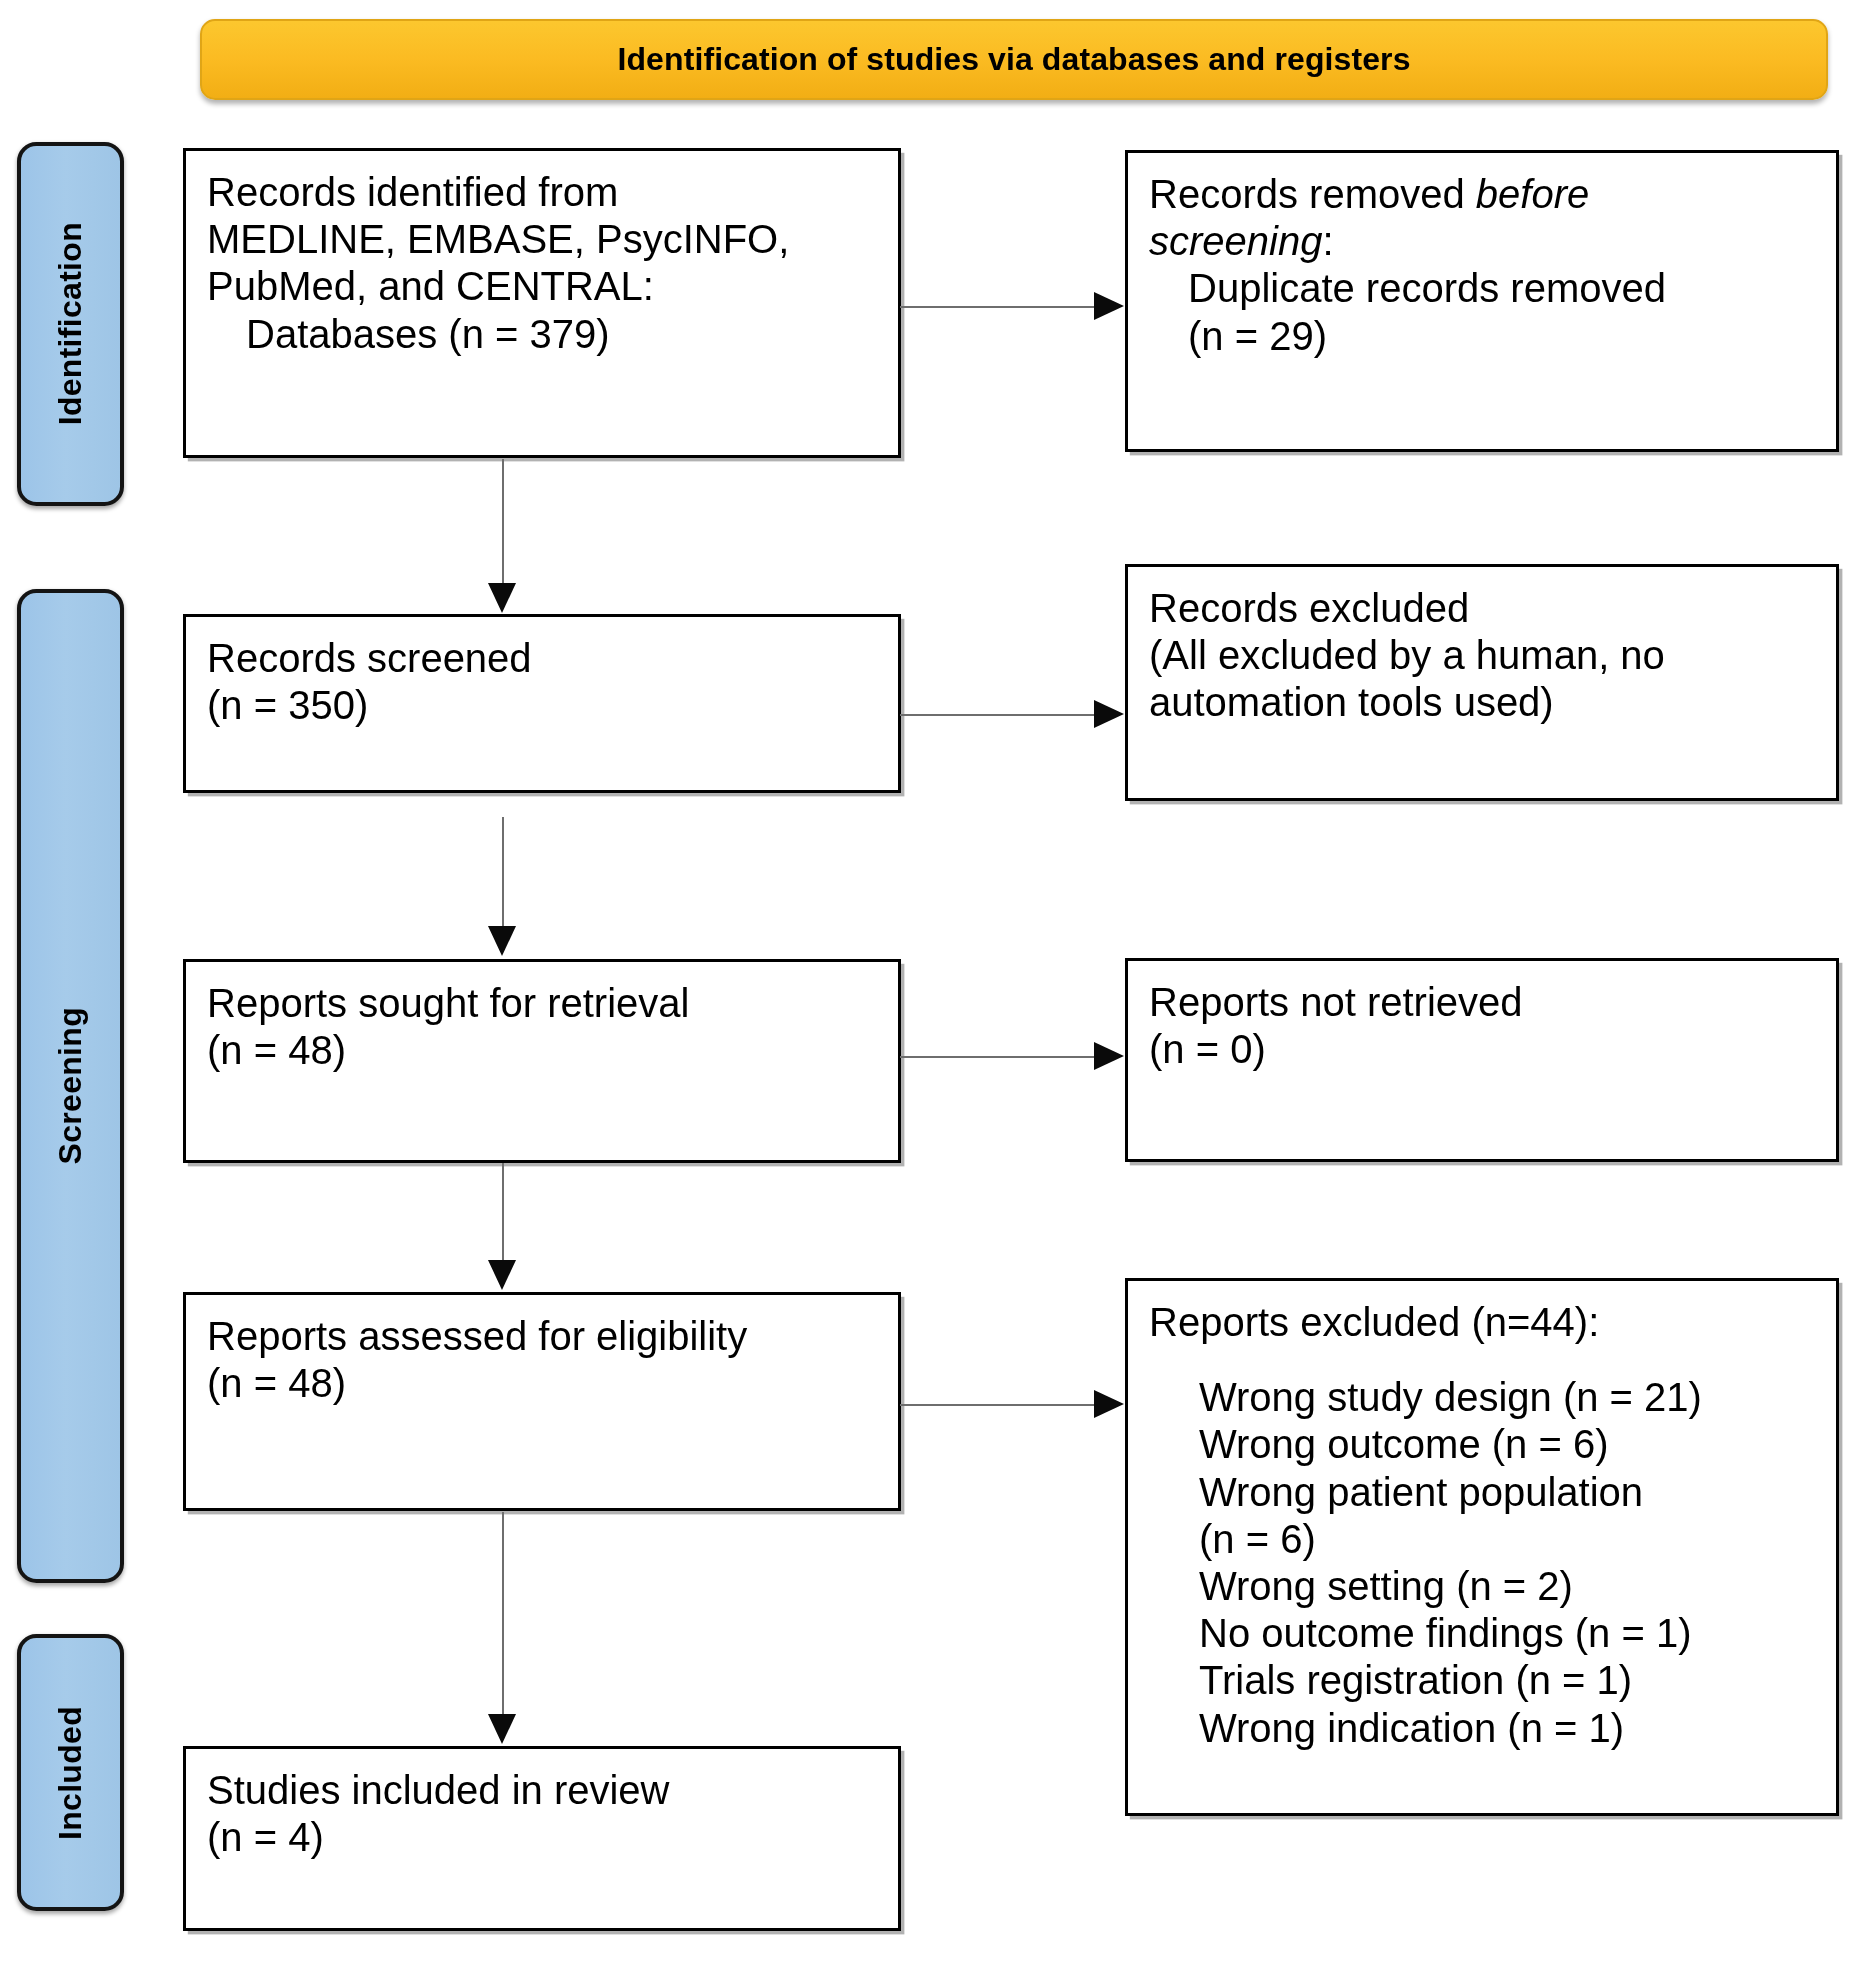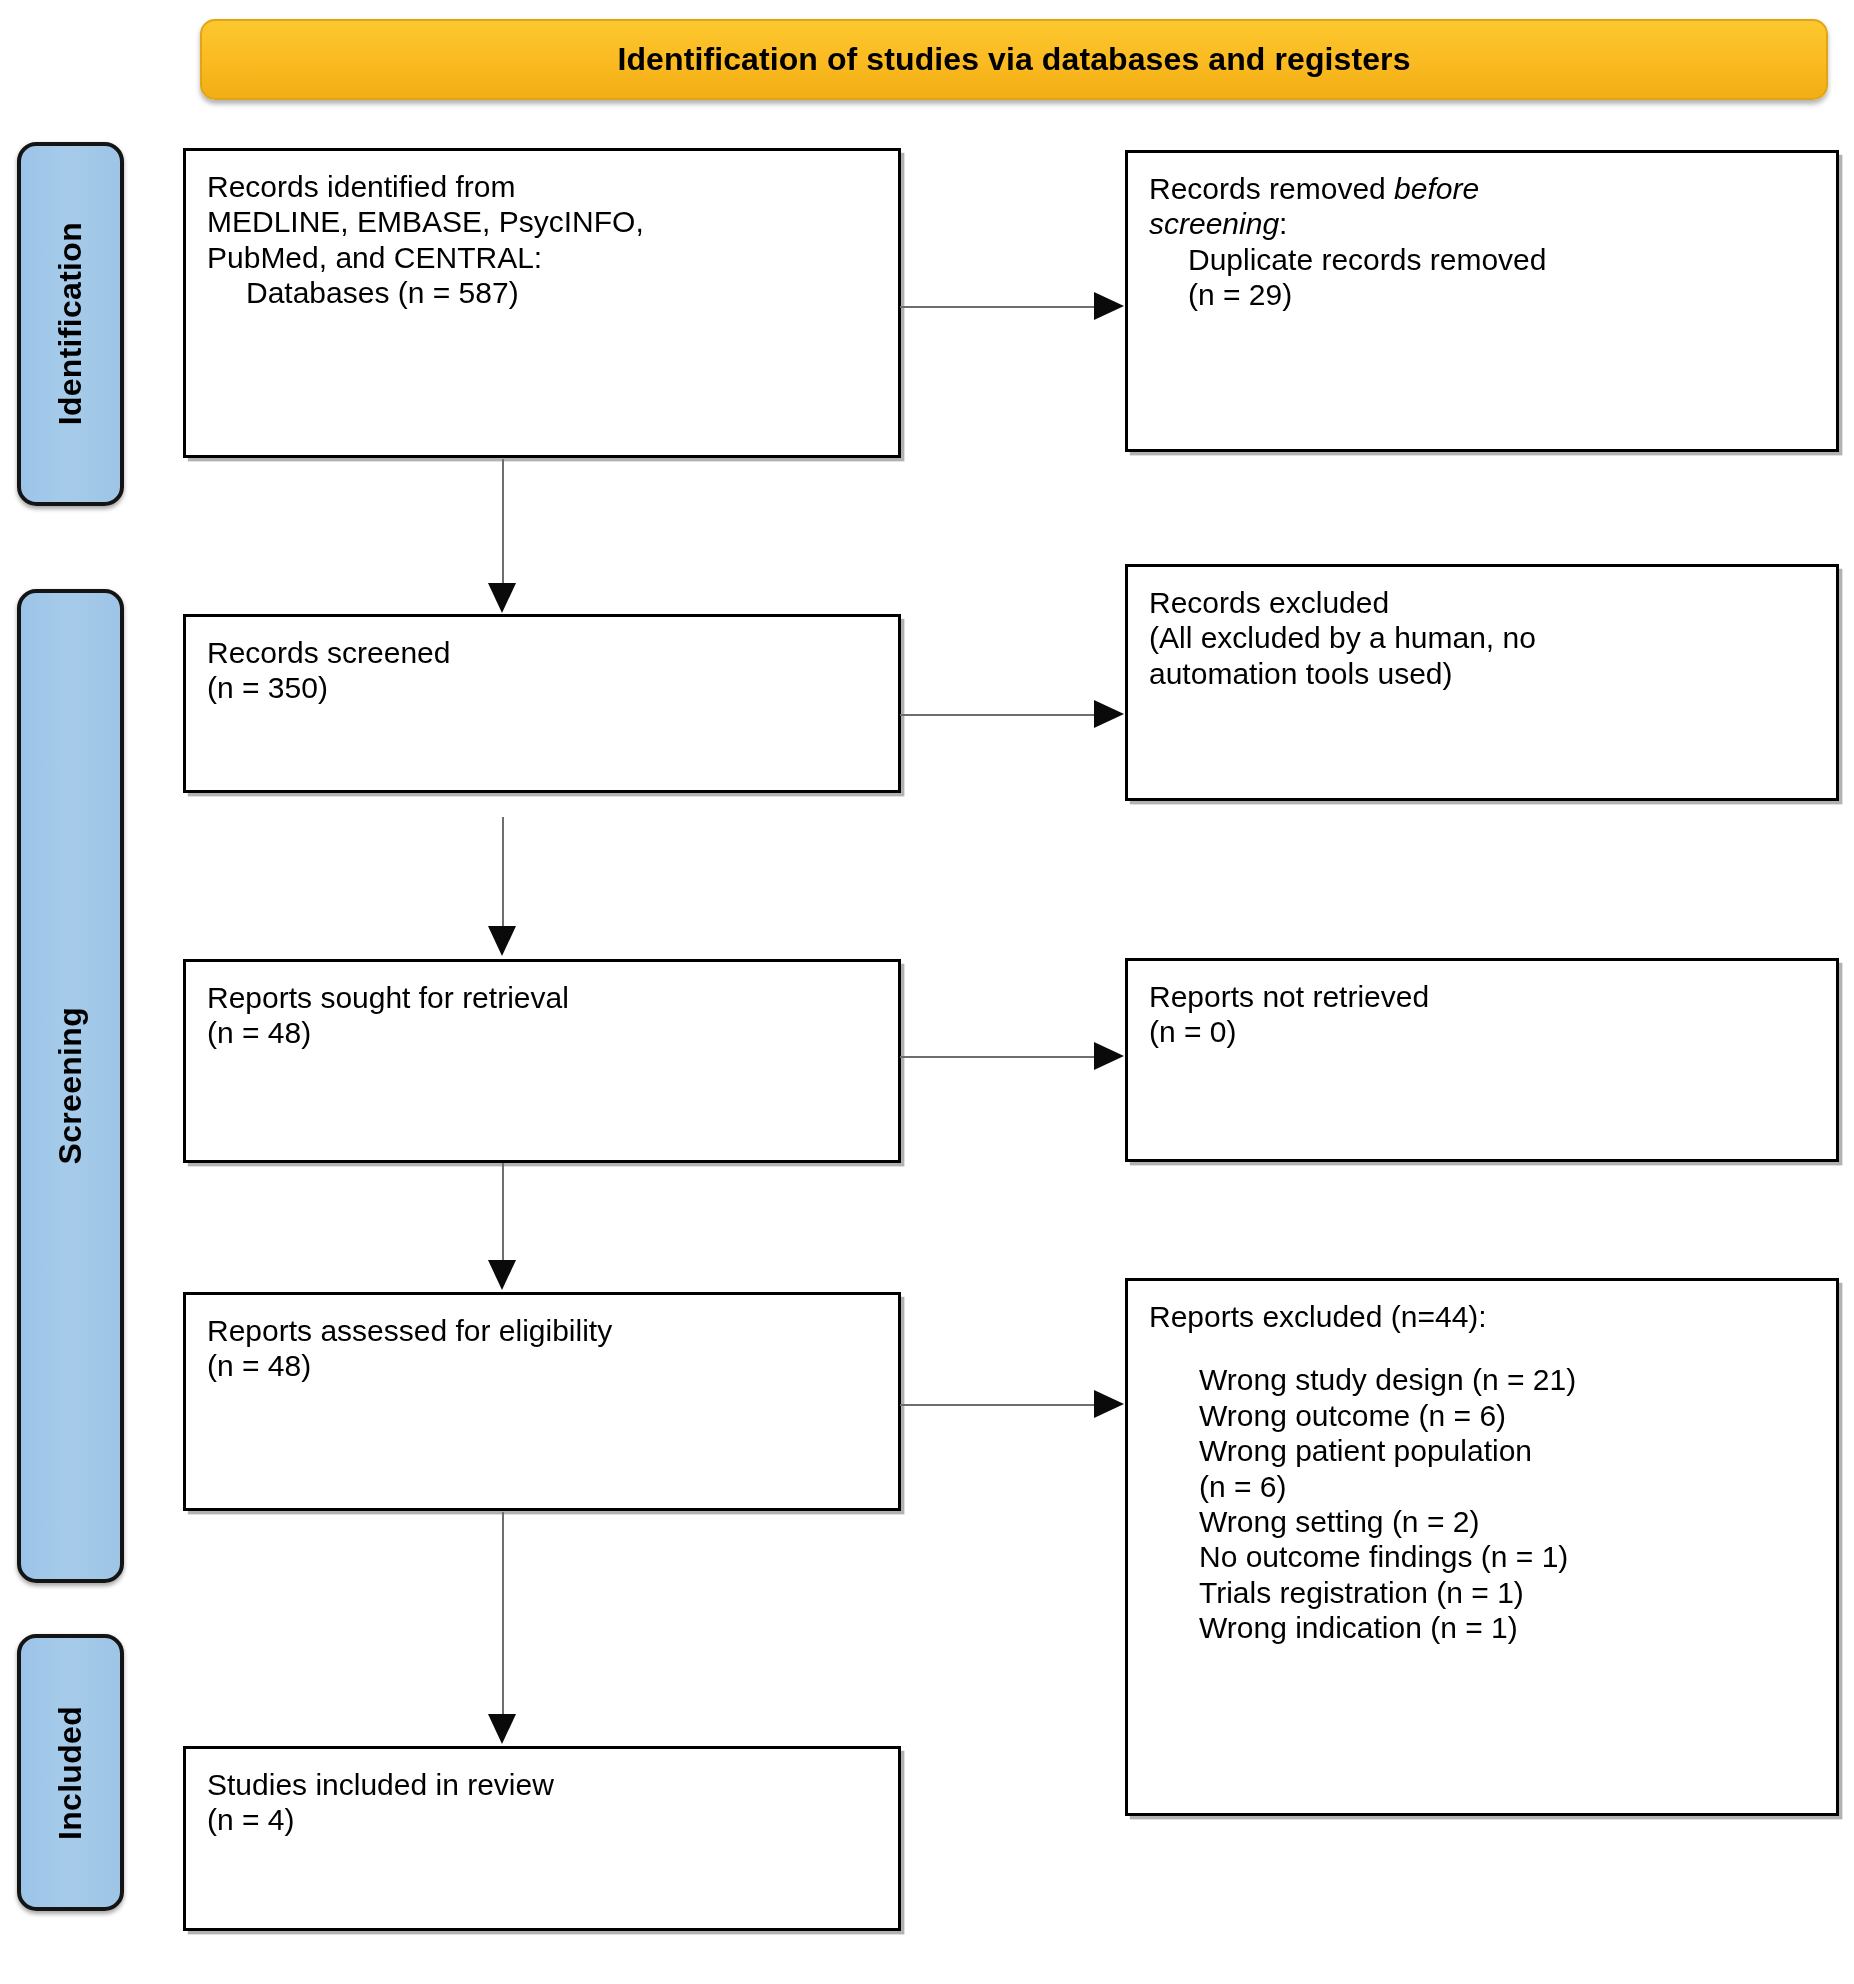--- a/index.html
+++ b/index.html
@@ -78,21 +78,21 @@
     position: absolute;
     background: #ffffff;
     border: 3.4px solid #000000;
     box-sizing: border-box;
     box-shadow: 4.1px 4.1px 0 -0.7px rgba(0,0,0,0.30);
     padding: 18px 21px;
     overflow: hidden;
   }
   .flow-box p {
     margin: 0;
-    font-size: 30px;
+    font-size: 40px;
     line-height: 1.18;
     color: #000000;
   }
   .flow-box p.indent { padding-left: 39px; }
   .flow-box p.indent-sub { padding-left: 50px; }
   .flow-box .it { font-style: italic; }
   .spacer-line { height: 28px; }
 
   
   .col-left  { left: 183px;  width: 718px; }
@@ -152,21 +152,21 @@
     <span class="stage-bar-label">Screening</span>
   </div>
   <div class="stage-bar stage-included">
     <span class="stage-bar-label">Included</span>
   </div>
 
   <div class="flow-box col-left box-identified">
     <p>Records identified from</p>
     <p>MEDLINE, EMBASE, PsycINFO,</p>
     <p>PubMed, and CENTRAL:</p>
-    <p class="indent">Databases (n = 587)</p>
+    <p class="indent">Databases (n = 379)</p>
   </div>
 
   <div class="flow-box col-right box-removed">
     <p><span>Records removed </span><span class="it">before</span></p>
     <p><span class="it">screening</span><span>:</span></p>
     <p class="indent">Duplicate records removed</p>
     <p class="indent">(n = 29)</p>
   </div>
 
   <div class="flow-box col-left box-screened">

